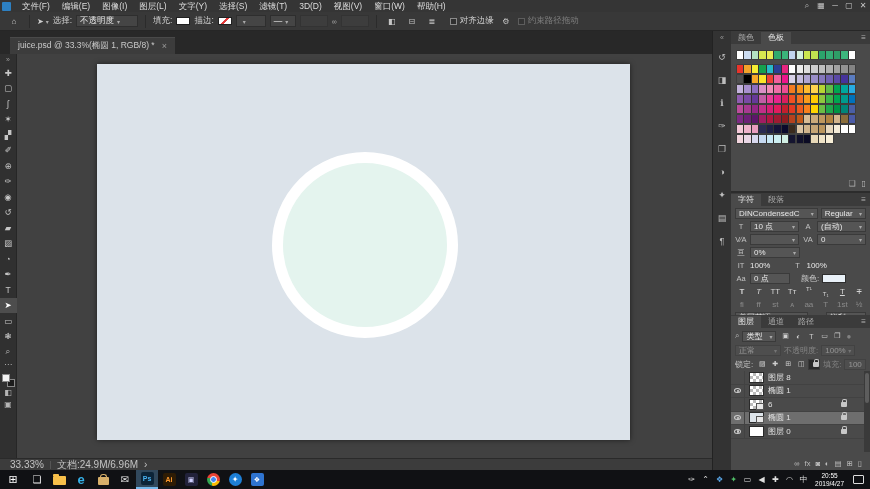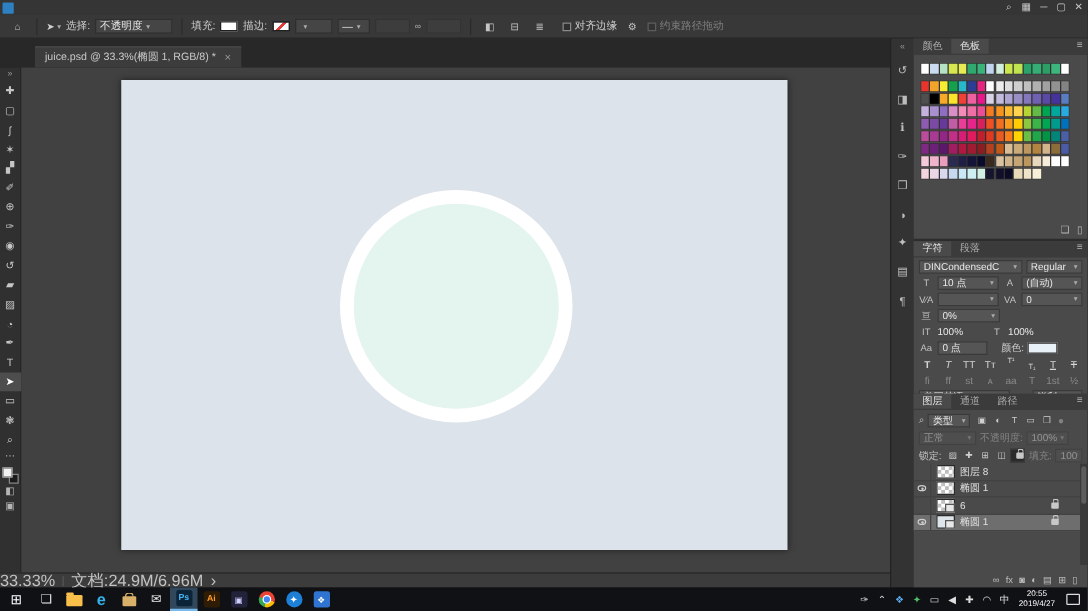--- a/index.html
+++ b/index.html
@@ -18,21 +18,21 @@
 .ob-sep{width:1px;height:13px;background:#2b2b2b;margin:0 3px}
 .ob-field{background:#454545;border:1px solid #2e2e2e;height:12px;display:flex;align-items:center;padding:0 3px;gap:3px;color:#e3e3e3}
 .ob-caret{font-size:6px;color:#aaa}
 .ob-swatch{width:14px;height:8px;border:1px solid #202020;background:#fff}
 .ob-swatch.none{background:linear-gradient(135deg,#fff 42%,#e23b3b 42%,#e23b3b 58%,#fff 58%)}
 .ob-iconbtn{width:16px;height:13px;display:flex;align-items:center;justify-content:center;color:#c5c5c5;font-size:8px}
 .ob-check{width:7px;height:7px;border:1px solid #8a8a8a;background:#2f2f2f;display:inline-block;margin-right:3px}
 .dim{opacity:.45}
 
 #tabbar{left:0;top:31px;width:712px;height:23px;background:#282828}
-#doc-tab{position:absolute;left:28px;bottom:0;height:17px;background:#3c3c3c;color:#c9c9c9;font-size:8.5px;display:flex;align-items:center;gap:7px;padding:0 8px;border-top:1px solid #494949}
+#doc-tab{position:absolute;left:10px;bottom:0;height:17px;background:#3c3c3c;color:#c9c9c9;font-size:8.5px;display:flex;align-items:center;gap:7px;padding:0 8px;border-top:1px solid #494949}
 #doc-tab .close{color:#9a9a9a;font-size:9px}
 
 #toolbar{left:0;top:54px;width:17px;height:404px;background:#303030;border-right:1px solid #262626;display:flex;flex-direction:column;align-items:center}
 #tb-collapse{font-size:7px;color:#999;height:11px;line-height:11px}
 .tool{width:17px;height:15.5px;display:flex;align-items:center;justify-content:center;font-size:8.5px;color:#c6c6c6}
 .tool.sel{background:#4d4d4d;color:#fff}
 #tb-more{font-size:8px;color:#bbb;height:12px}
 #fgbg{position:relative;width:13px;height:13px;margin-top:2px}
 #fg-swatch{position:absolute;left:0;top:0;width:8px;height:8px;border:1px solid #888;z-index:2}
 #bg-swatch{position:absolute;right:0;bottom:0;width:8px;height:8px;border:1px solid #888}
@@ -41,21 +41,21 @@
 #pasteboard{left:17px;top:54px;width:695px;height:404px;background:#414141;overflow:hidden}
 #canvas-doc{position:absolute;left:80px;top:10px;width:533px;height:376px;box-shadow:0 0 5px rgba(0,0,0,.55)}
 #circle{position:absolute;width:186px;height:186px;border-radius:50%;border:11px solid #fff}
 
 #dockstrip{left:712px;top:31px;width:19px;height:439px;background:#333;border-left:1px solid #222;display:flex;flex-direction:column;align-items:center}
 #dock-expand{font-size:7px;color:#999;height:14px;line-height:14px}
 .dock-ic{width:19px;height:23px;display:flex;align-items:center;justify-content:center;font-size:9px;color:#bdbdbd}
 
 #panels{left:731px;top:31px;width:139px;height:439px;background:#4a4a4a}
 .panel{position:absolute;left:0;width:139px;background:#4a4a4a}
-.ptabs{height:13px;background:#3b3b3b;display:flex;align-items:flex-start;font-size:8px;color:#adadad}
+.ptabs{height:13px;background:#3b3b3b;display:flex;align-items:center;font-size:8px;color:#adadad}
 .ptab{padding:1px 7px 1px;line-height:10px}
 .ptab.on{background:#4a4a4a;color:#e6e6e6}
 .pmenu{margin-left:auto;padding-right:4px;color:#b5b5b5;font-size:8px}
 
 #p-swatches{top:0;height:162px;border-bottom:2px solid #2c2c2c}
 #sw-recent,#sw-grid{position:absolute;left:6px;width:118px;display:grid;grid-template-columns:repeat(16,1fr);grid-auto-rows:9px;gap:1px}
 #sw-recent{top:20px}
 #sw-grid{top:34px}
 .sw{width:6.4px;height:8px;box-shadow:0 0 0 .5px rgba(0,0,0,.35)}
 #sw-bottom{position:absolute;right:4px;bottom:3px;display:flex;gap:6px;font-size:8px;color:#b5b5b5}
@@ -86,21 +86,21 @@
 .thumb.checker,.thumb.badge{background-image:linear-gradient(45deg,#bbb 25%,transparent 25%,transparent 75%,#bbb 75%),linear-gradient(45deg,#bbb 25%,transparent 25%,transparent 75%,#bbb 75%);background-size:6px 6px;background-position:0 0,3px 3px}
 .thumb.shape{background:#dde4ea}
 .thumb.badge:after,.thumb.shape:after{content:"";position:absolute;right:-1px;bottom:-1px;width:6px;height:5px;background:#e8e8e8;border:1px solid #555}
 .lname{flex:1;font-size:8px;color:#e0e0e0;white-space:nowrap;overflow:hidden}
 .lck{width:6px;height:5px;background:#c8c8c8;border-radius:1px;position:relative;margin-left:3px}
 .lck:before{content:"";position:absolute;top:-3px;left:1px;width:3px;height:3px;border:1px solid #c8c8c8;border-bottom:0;border-radius:2px 2px 0 0}
 #layer-scroll{position:absolute;right:0;top:56px;width:6px;height:81px;background:#3a3a3a}
 #layer-scroll .sthumb{position:absolute;left:1px;top:2px;width:4px;height:30px;background:#5d5d5d;border-radius:2px}
 #layers-bottom{position:absolute;left:0;bottom:2px;width:139px;display:flex;justify-content:flex-end;gap:5px;padding-right:8px;font-size:7.5px;color:#bdbdbd}
 
-#statusbar{left:0;top:458px;width:712px;height:12px;background:#3c3c3c;border-top:1px solid #2a2a2a;display:flex;align-items:center;font-size:13px;color:#c3c3c3;gap:6px;}
+#statusbar{left:0;top:458px;width:712px;height:12px;background:#3c3c3c;border-top:1px solid #2a2a2a;display:flex;align-items:center;font-size:10px;color:#c3c3c3;gap:6px;padding-left:10px}
 #status-sep{width:1px;height:8px;background:#555}
 
 #taskbar{left:0;top:470px;width:870px;height:19px;background:#101114;display:flex;align-items:stretch;z-index:6}
 #start-button{width:26px;display:flex;align-items:center;justify-content:center;color:#fff;font-size:11px}
 #search-box{width:150px;background:#fff;display:flex;align-items:center;gap:4px;padding:0 4px;margin:1px 0}
 #cortana-ring{width:9px;height:9px;border:2px solid #1b1b1b;border-radius:50%;flex:none}
 #search-input{flex:1;border:none;outline:none;font-size:7.5px;color:#333;background:transparent;min-width:0;font-family:inherit}
 .mic{width:4px;height:6px;border:1px solid #555;border-radius:2px;position:relative;margin-right:2px;flex:none}
 .mic:after{content:"";position:absolute;left:-2.5px;top:2.5px;width:7px;height:4px;border:1px solid #555;border-top:none;border-radius:0 0 4px 4px}
 #tk-apps{display:flex}
@@ -119,20 +119,33 @@
 #tray{margin-left:auto;display:flex;align-items:center;gap:1px;padding-right:2px}
 .tray-ic{width:13px;text-align:center;font-size:8px;color:#dfdfdf}
 #clock{display:flex;flex-direction:column;align-items:center;justify-content:center;font-size:6.5px;line-height:8px;color:#fff;padding:0 4px}
 #notif{width:11px;height:9px;border:1px solid #ddd;border-radius:1px;margin:0 4px}
 </style>
 </head>
 <body>
 
 <div id="menubar" class="abs">
   <div id="app-logo" style="background: rgb(45, 128, 194);"></div>
+  <div id="menus">
+      <div class="menu-item">文件(F)</div>
+      <div class="menu-item">编辑(E)</div>
+      <div class="menu-item">图像(I)</div>
+      <div class="menu-item">图层(L)</div>
+      <div class="menu-item">文字(Y)</div>
+      <div class="menu-item">选择(S)</div>
+      <div class="menu-item">滤镜(T)</div>
+      <div class="menu-item">3D(D)</div>
+      <div class="menu-item">视图(V)</div>
+      <div class="menu-item">窗口(W)</div>
+      <div class="menu-item">帮助(H)</div>
+    </div>
   <div id="win-controls">
     <div>⌕</div>
     <div>▦</div>
     <div>─</div>
     <div>▢</div>
     <div>✕</div>
   </div>
 </div>
 
 <div id="optionsbar" class="abs">
@@ -569,20 +582,28 @@
           <span class="lck"></span>
         </div>
         <div class="lrow sel">
           <div class="eyebox">
             <span class="eye"></span>
           </div>
           <div class="thumb shape"></div>
           <div class="lname">椭圆 1</div>
           <span class="lck"></span>
         </div>
+        <div class="lrow">
+          <div class="eyebox">
+            <span class="eye"></span>
+          </div>
+          <div class="thumb white"></div>
+          <div class="lname">图层 0</div>
+          <span class="lck"></span>
+        </div>
       </div>
     <div id="layer-scroll">
         <div class="sthumb"></div>
       </div>
     <div id="layers-bottom">
         <span>∞</span>
         <span>fx</span>
         <span>◙</span>
         <span>◐</span>
         <span>▤</span>

